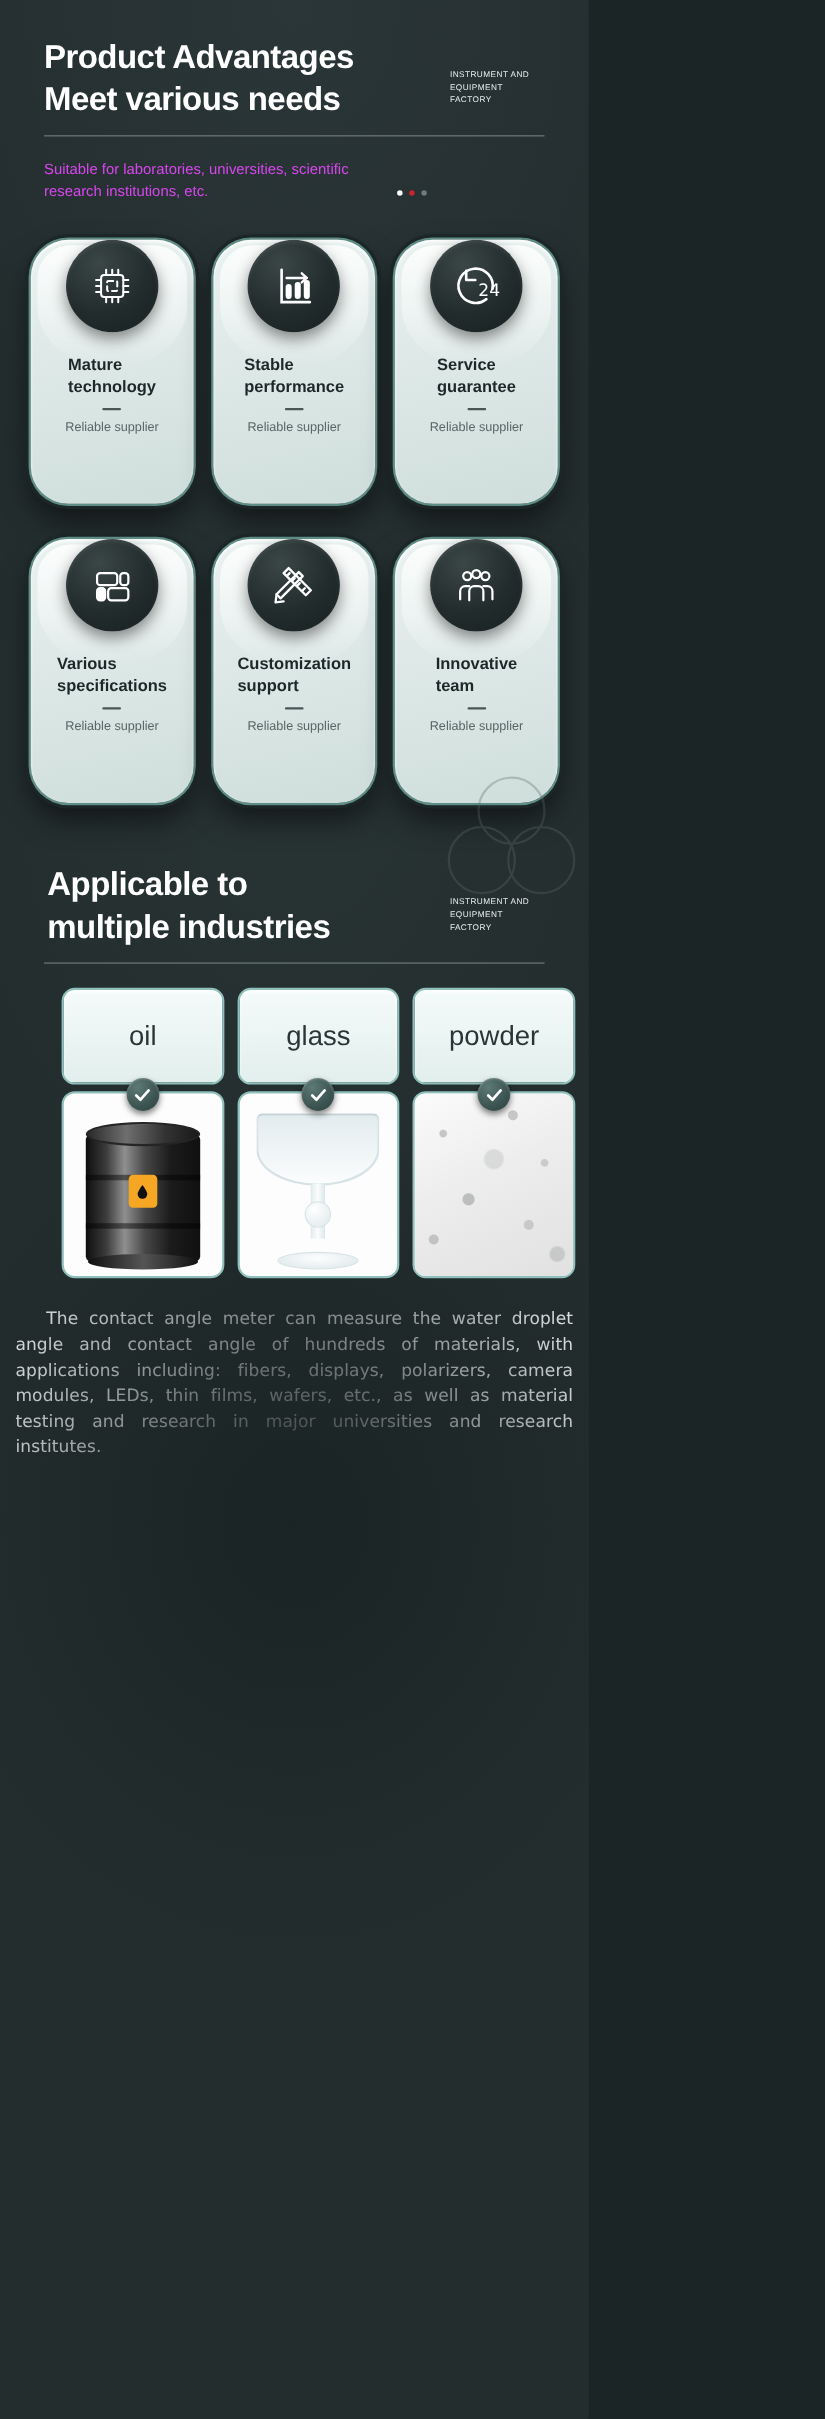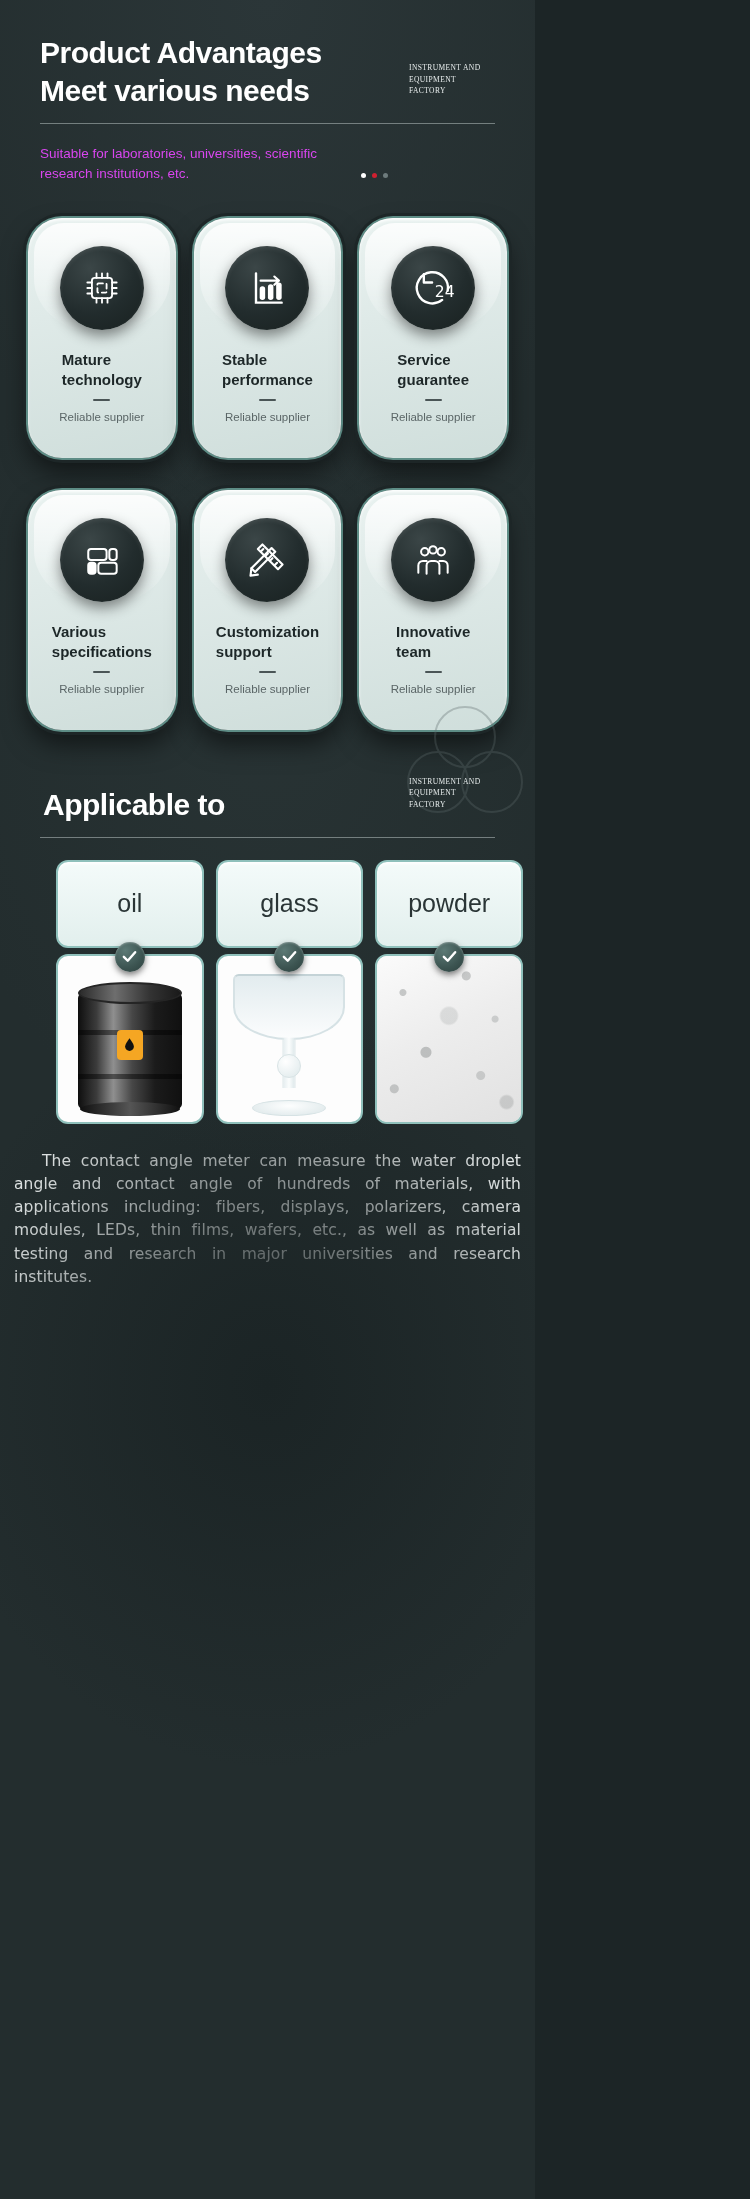--- a/index.html
+++ b/index.html
@@ -32,21 +32,21 @@
   
   .section-head{ position:relative; padding:0 40px; }
   .sec-title{
     color:#ffffff; font-weight:bold; letter-spacing:-0.5px;
     font-size:30px; line-height:1.28;
   }
   .sec-title span{ display:block; }
   .brandmark{
     position:absolute; right:38px; bottom:14px;
     color:#e9eeee; font-size:7.5px; line-height:1.55; letter-spacing:0.4px;
-    text-align:left; width:88px;font-family:Liberation Serif, serif;
+    text-align:left; width:88px;
   }
   .rule{
     margin:12px 40px 0 40px; height:1px; background:#8f9a9a; opacity:.75;
   }
   .sec-sub{
     margin:20px 40px 0 40px; color:#d946ef; font-size:13.5px; line-height:1.5;
     max-width:330px; position:relative;
   }
   .dots{ position:absolute; right:-18px; bottom:6px; display:flex; gap:6px; align-items:center; }
   .dots i{ display:block; width:5px; height:5px; border-radius:50%; }
@@ -71,21 +71,21 @@
   }
   .card{
     position:relative; border-radius:34px; height:240px;
     background:linear-gradient(168deg,#e9f2f0 0%,#dfeae8 38%,#cfdedb 100%);
     box-shadow:
       0 0 0 2px #5e8d86,
       0 0 0 5px #1d2627,
       0 14px 26px rgba(0,0,0,.55),
       inset 0 2px 3px rgba(255,255,255,.95);
     display:flex; flex-direction:column; align-items:center;
-    padding-top:28px; overflow:hidden;
+    overflow:hidden;
   }
   .card::after{
     content:""; position:absolute; left:6px; right:6px; top:5px; height:46%;
     border-radius:30px 30px 50% 50%;
     background:linear-gradient(180deg,rgba(255,255,255,.85),rgba(255,255,255,0));
     pointer-events:none;
   }
   .badge{
     width:84px; height:84px; border-radius:50%; position:relative; z-index:2;
     background:radial-gradient(circle at 36% 26%,#3b4647 0%,#222c2d 55%,#18201f 100%);
@@ -347,20 +347,21 @@
   </div>
 
   <div class="section-head" style="padding-top:56px;padding-left:43px;">
     <div class="circles">
       <i></i>
         <i></i>
         <i></i>
     </div>
     <div class="sec-title">
       <span>Applicable to</span>
+      <span>multiple industries</span>
     </div>
     <div class="brandmark">
       <div>INSTRUMENT AND</div>
       <div>EQUIPMENT</div>
       <div>FACTORY</div>
     </div>
   </div>
   <div class="rule"></div>
 
   <div class="industries">

